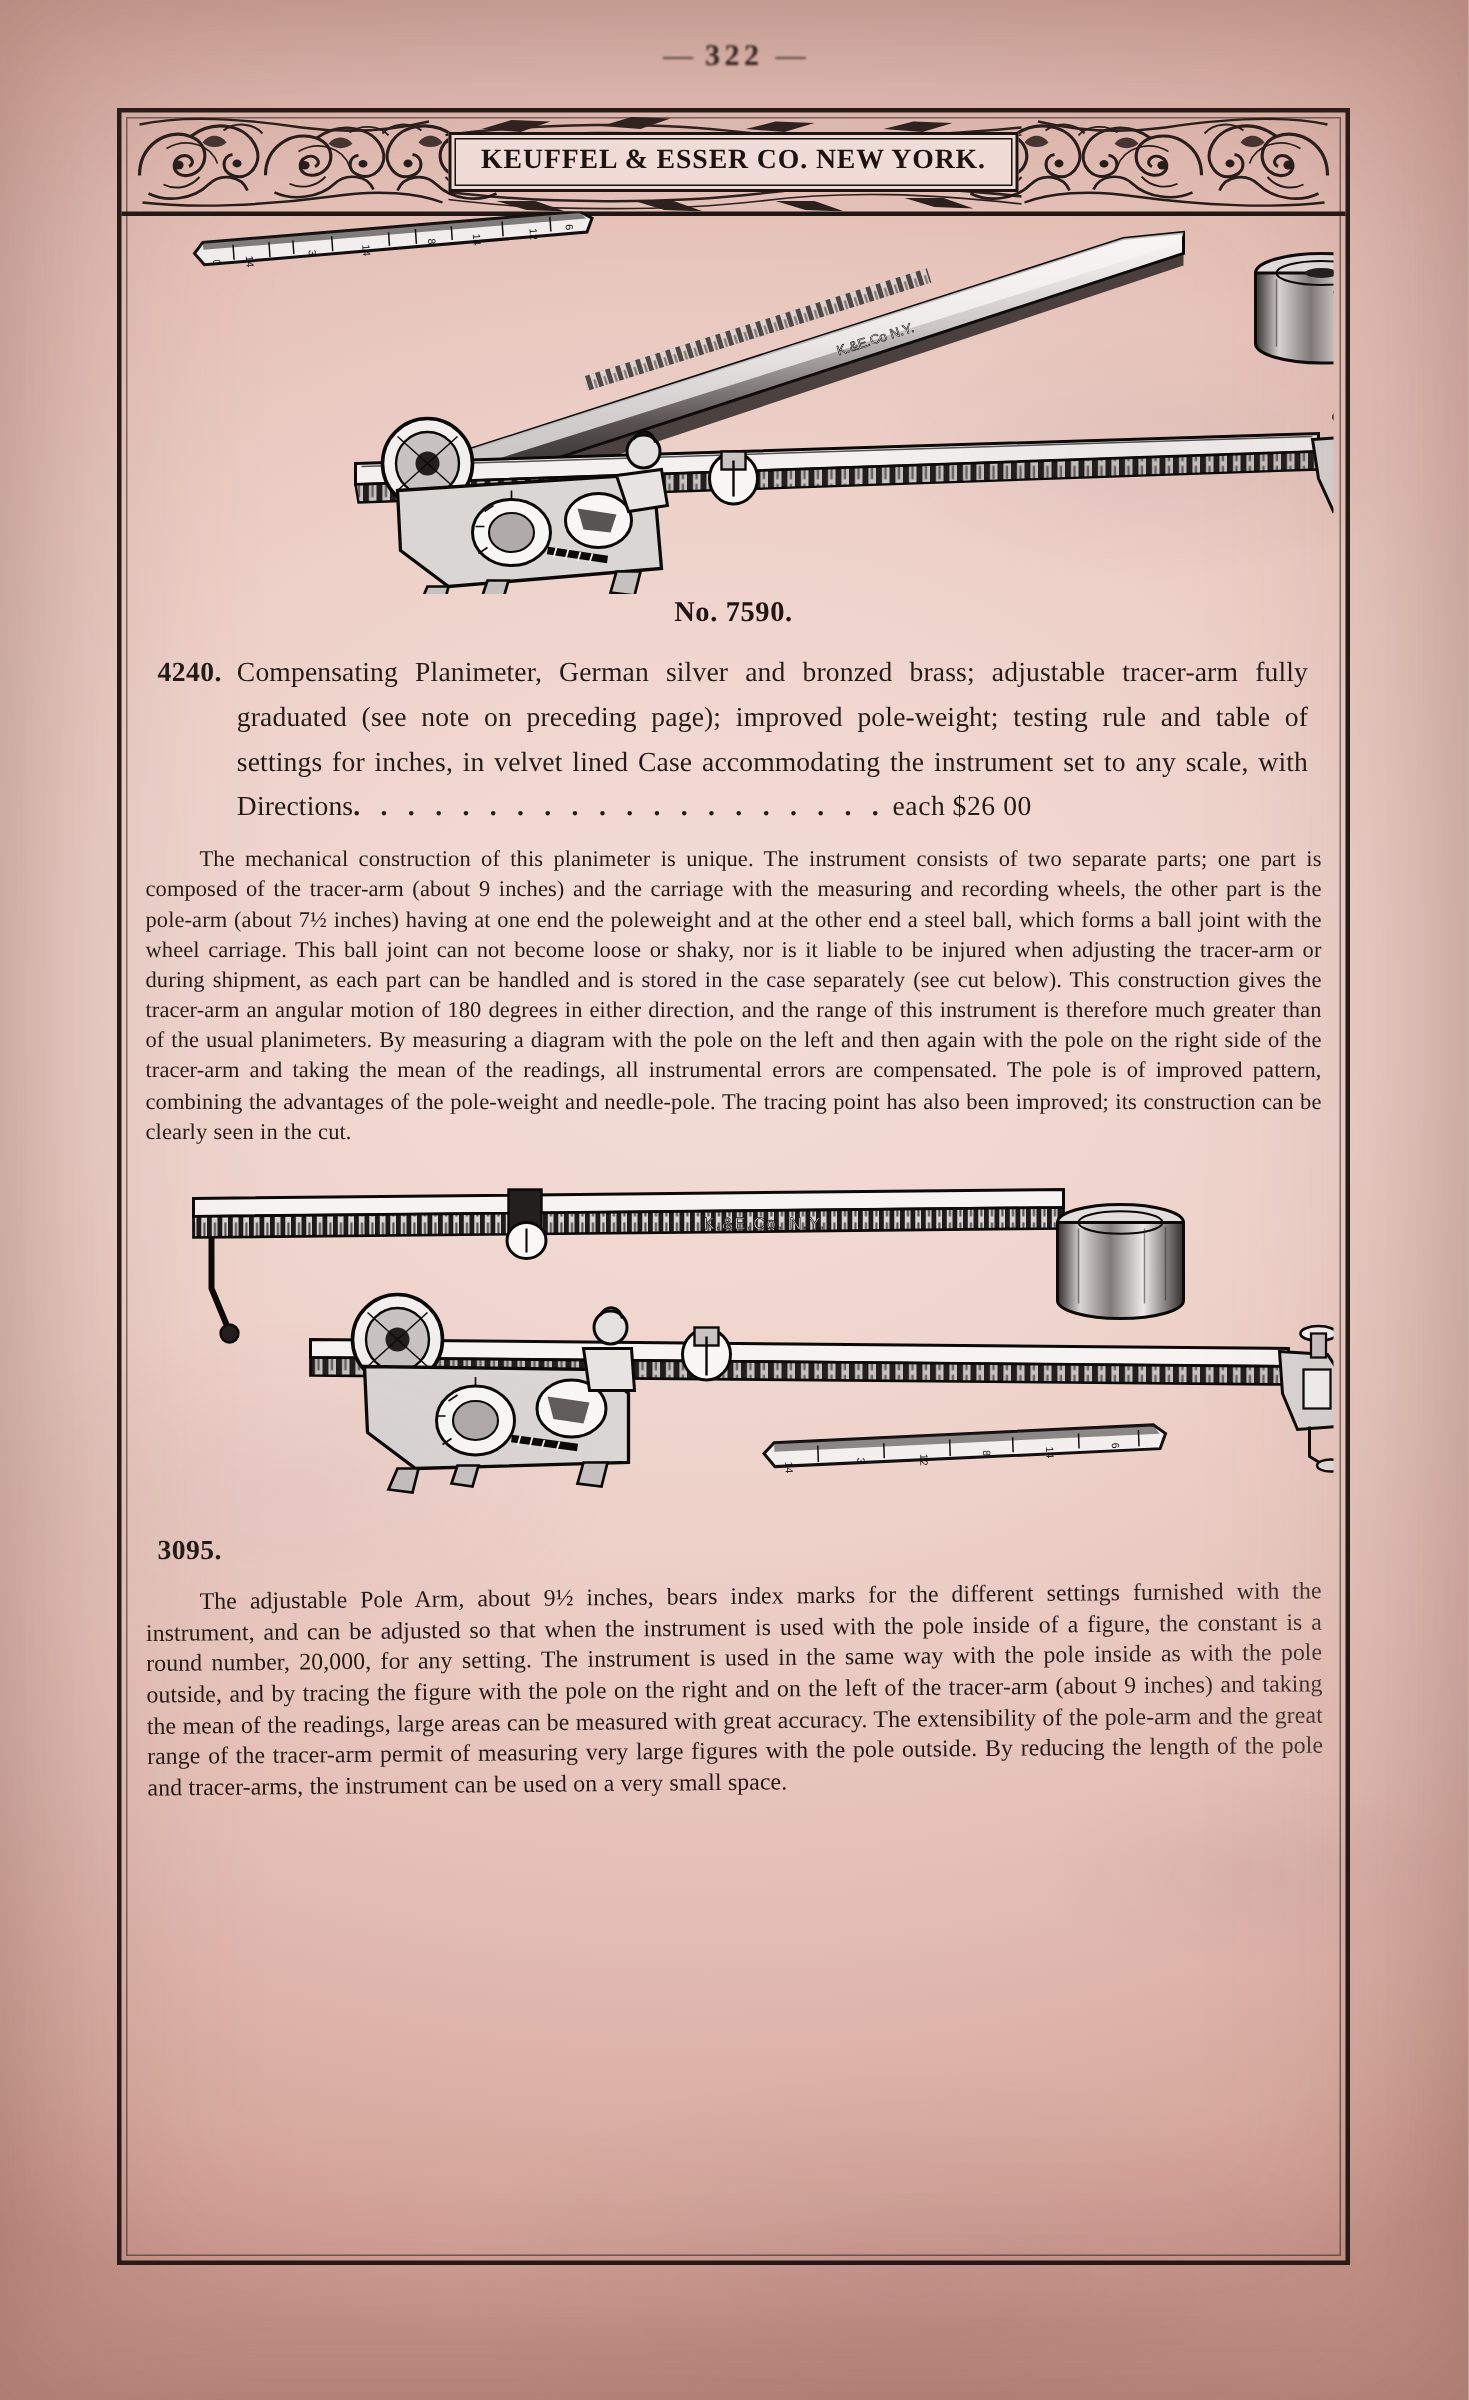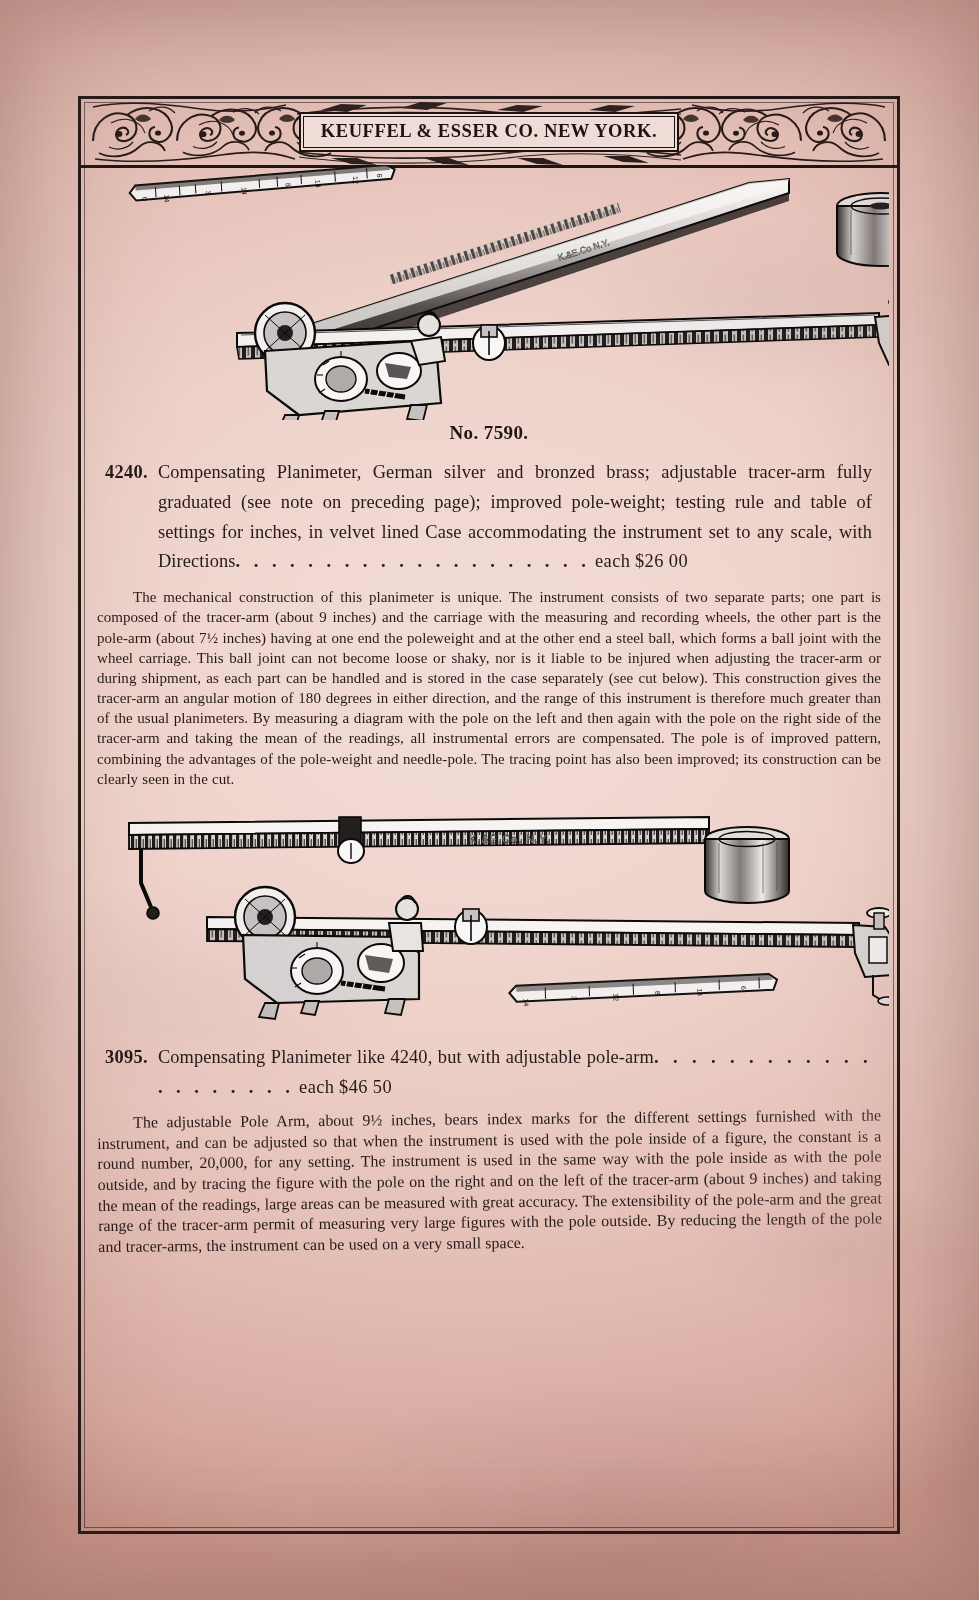--- a/index.html
+++ b/index.html
@@ -55,21 +55,20 @@
 
   
   .frame {
     position: absolute;
     left: 78px;
     top: 72px;
     width: 822px;
     height: 1438px;
     border: 3px solid #211614;
     box-sizing: border-box;
-    margin-top: 24px;
   }
   .frame-inner {
     position: absolute;
     inset: 3px;
     border: 1px solid rgba(33,22,20,.55);
     box-sizing: border-box;
     pointer-events: none;
   }
 
   
@@ -197,20 +196,25 @@
   .ink-heavy { filter: contrast(1.18) saturate(.2); }
 
   
   .cut { display:block; margin: 0 auto; }
 </style>
 </head>
 <body>
 
 <div class="page">
 
+  <div class="folio">
+    <span class="dash">—</span>
+    <span>322</span>
+    <span class="dash">—</span>
+  </div>
 
   <div class="frame">
     <div class="frame-inner"></div>
 
     <div class="header-band">
       <svg width="816" height="66" viewBox="0 0 816 66">
         <defs>
           <g id="scrollUnit">
             <path d="M4 40 C 4 20, 22 8, 38 14 C 52 19, 50 38, 36 40 C 26 41, 24 30, 32 27 C 38 25, 42 32, 37 34" fill="none" stroke="#1d1311" stroke-width="2.1"></path>
             <path d="M38 14 C 54 2, 76 6, 82 22 C 86 33, 76 44, 66 40 C 58 37, 59 27, 66 26" fill="none" stroke="#1d1311" stroke-width="2.1"></path>
@@ -571,25 +575,20 @@
               <line x1="210" y1="4" x2="210" y2="14"></line>
                 <line x1="250" y1="3" x2="250" y2="14"></line>
             </g>
           </g>
         </svg>
 
       </div>
 
       <div class="entry" style="margin-top:10px;">
         <div class="catno">3095.</div>
-        <div class="desc">
-          <span>Compensating Planimeter like 4240, but with adjustable pole-arm</span><span class="leader">. . . . . . . . . . . . . . . . . . . .</span>
-          <span class="price">each</span>
-          <span class="price">$46 50</span>
-        </div>
       </div>
 
       <p class="note tight skewed fade-right">The adjustable Pole Arm, about 9½ inches, bears index marks for the different settings furnished with the instrument, and can be adjusted so that when the instrument is used with the pole inside of a figure, the constant is a round number, 20,000, for any setting. The instrument is used in the same way with the pole inside as with the pole outside, and by tracing the figure with the pole on the right and on the left of the tracer-arm (about 9 inches) and taking the mean of the readings, large areas can be measured with great accuracy. The extensibility of the pole-arm and the great range of the tracer-arm permit of measuring very large figures with the pole outside. By reducing the length of the pole and tracer-arms, the instrument can be used on a very small space.</p>
 
     </div>
   </div>
 
   <div class="grain"></div>
   <div class="vignette"></div>
 </div>

